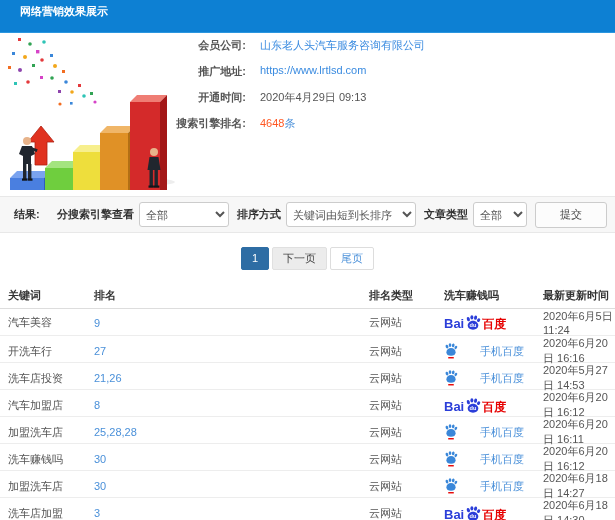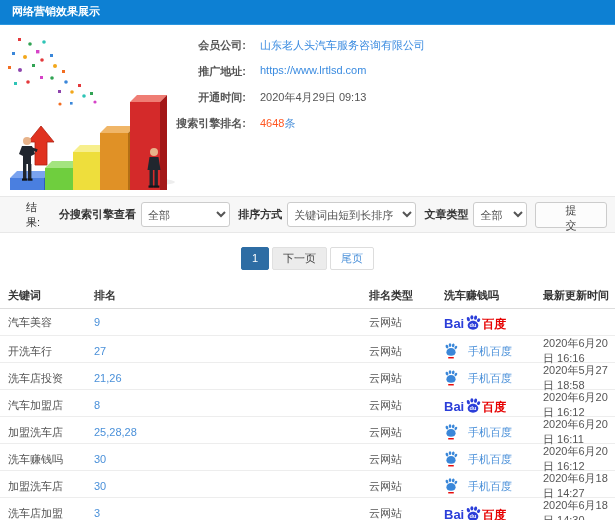--- a/index.html
+++ b/index.html
@@ -3,41 +3,41 @@
 <meta charset="utf-8">
 <style>
   html,body{margin:0;padding:0;}
   body{
     width:615px;height:520px;position:relative;overflow:hidden;
     background:#fff;font-family:"Liberation Sans","DejaVu Sans",sans-serif;
     -webkit-font-smoothing:antialiased;
   }
   
   .titlebar{
-    position:absolute;top:0;left:0;width:615px;height:25px;
+    position:absolute;top:0;left:0;width:615px;height:33px;
     background:#0d80d3;color:#fff;font-size:11px;font-weight:bold;
-    line-height:23px;padding-left:12px;box-sizing:border-box;
+    line-height:23px;padding-left:20px;box-sizing:border-box;
     border-bottom:1px solid #2b96df;
   }
   
   .hero-img{position:absolute;left:0;top:30px;width:185px;height:160px;}
   .info{position:absolute;left:160px;top:38px;width:450px;}
   .info-row{display:flex;align-items:flex-start;margin-bottom:11px;font-size:11px;}
   .info-row .lbl{width:86px;text-align:right;font-weight:bold;color:#555;flex:none;}
   .info-row .val{margin-left:14px;color:#555;}
   .info-row .val.link{color:#3a8be0;cursor:pointer;}
   .val .num{color:#ff5722;}
   .val .unit{color:#4a90d9;}
   
   .filterband{
     position:absolute;top:196px;left:0;width:615px;height:37px;box-sizing:border-box;
     background:#f7f7f7;border-top:1px solid #e8e8e8;border-bottom:1px solid #e8e8e8;
     display:flex;align-items:center;padding:0 8px 0 14px;font-size:11px;color:#333;
   }
-  .filterband .result-lbl{font-weight:normal;margin-left:12px;}
+  .filterband .result-lbl{font-weight:bold;}
   .filterband .spacer{flex:1;}
   .filterband .f-lbl{font-weight:bold;margin:0 5px 0 8px;white-space:nowrap;}
   .filterband select{
     height:25px;border:1px solid #ccc;border-radius:3px;background:#fff;
     font-size:11px;color:#555;font-family:inherit;padding:0 2px;
   }
   .sel-engine{width:90px;} .sel-sort{width:130px;} .sel-article{width:54px;}
   .submit-btn{
     margin-left:8px;height:26px;padding:0 24px;background:#fcfcfc;
     border:1px solid #ccc;border-radius:3px;font-size:11px;color:#444;
@@ -62,21 +62,21 @@
   .t-head{font-weight:bold;color:#333;border-bottom:1px solid #ddd;height:25px;}
   .t-row .rank{color:#4a90d9;cursor:pointer;}
   .engine-cell{display:flex;align-items:center;}
   
   .bd-logo{display:flex;align-items:flex-end;line-height:1;}
   .bd-bai{color:#2b3ed9;font-weight:bold;font-size:13px;letter-spacing:0;}
   .bd-paw{margin:0 1px -1px 1px;}
   .bd-cn{color:#e60000;font-weight:bold;font-size:12px;}
   
   .mb-wrap{display:flex;align-items:center;}
-  .mb-txt{color:#4a90d9;font-size:11px;margin-left:10px;}
+  .mb-txt{color:#4a90d9;font-size:11px;margin-left:22px;}
 </style>
 </head>
 <body>
 
 <div class="titlebar">
   <span>网络营销效果展示</span>
 </div>
 
 <div class="hero-img">
 <svg width="185" height="160" viewBox="0 0 185 160">
@@ -217,20 +217,21 @@
       <ellipse cx="4.2" cy="5.2" rx="1.9" ry="2.7" transform="rotate(-18 4.2 5.2)" fill="#2b3ed9"></ellipse>
       <ellipse cx="8.6" cy="3.0" rx="1.9" ry="2.7" fill="#2b3ed9"></ellipse>
       <ellipse cx="13.2" cy="3.4" rx="1.9" ry="2.7" transform="rotate(12 13.2 3.4)" fill="#2b3ed9"></ellipse>
       <ellipse cx="17" cy="6.4" rx="1.8" ry="2.5" transform="rotate(32 17 6.4)" fill="#2b3ed9"></ellipse>
       <path d="M10,7.2 C13.8,7.2 16.6,10 16.6,13.2 C16.6,16.4 14,18.4 10,18.4 C6,18.4 3.4,16.4 3.4,13.2 C3.4,10 6.2,7.2 10,7.2 Z" fill="#2b3ed9"></path>
       <text x="10" y="15.6" font-size="7" font-weight="bold" fill="#fff" text-anchor="middle" font-family="Liberation Sans, sans-serif">du</text>
     </svg>
     <span class="bd-cn">百度</span>
   </span>
 </span>
+    <span>2020年6月5日 11:24</span>
   </div>
 
   <div class="t-row">
     <span>开洗车行</span>
     <span class="rank">27</span>
     <span>云网站</span>
     <span class="engine-cell">
   <span class="mb-wrap">
     <svg width="14" height="16" viewBox="0 0 20 23">
       <ellipse cx="4.2" cy="5.2" rx="1.9" ry="2.7" transform="rotate(-18 4.2 5.2)" fill="#3a87d9"></ellipse>
@@ -256,21 +257,21 @@
       <ellipse cx="4.2" cy="5.2" rx="1.9" ry="2.7" transform="rotate(-18 4.2 5.2)" fill="#3a87d9"></ellipse>
       <ellipse cx="8.6" cy="3.0" rx="1.9" ry="2.7" fill="#3a87d9"></ellipse>
       <ellipse cx="13.2" cy="3.4" rx="1.9" ry="2.7" transform="rotate(12 13.2 3.4)" fill="#3a87d9"></ellipse>
       <ellipse cx="17" cy="6.4" rx="1.8" ry="2.5" transform="rotate(32 17 6.4)" fill="#3a87d9"></ellipse>
       <path d="M10,7.2 C13.8,7.2 16.6,10 16.6,13.2 C16.6,16.4 14,18.4 10,18.4 C6,18.4 3.4,16.4 3.4,13.2 C3.4,10 6.2,7.2 10,7.2 Z" fill="#3a87d9"></path>
       <rect x="6" y="20.2" width="8" height="2" fill="#e60000"></rect>
     </svg>
     <span class="mb-txt">手机百度</span>
   </span>
 </span>
-    <span>2020年5月27日 18:58</span>
+    <span>2020年5月27日 14:53</span>
   </div>
 
   <div class="t-row">
     <span>汽车加盟店</span>
     <span class="rank">8</span>
     <span>云网站</span>
     <span class="engine-cell">
   <span class="bd-logo">
     <span class="bd-bai">Bai</span>
     <svg class="bd-paw" width="16" height="16" viewBox="0 0 20 20">

